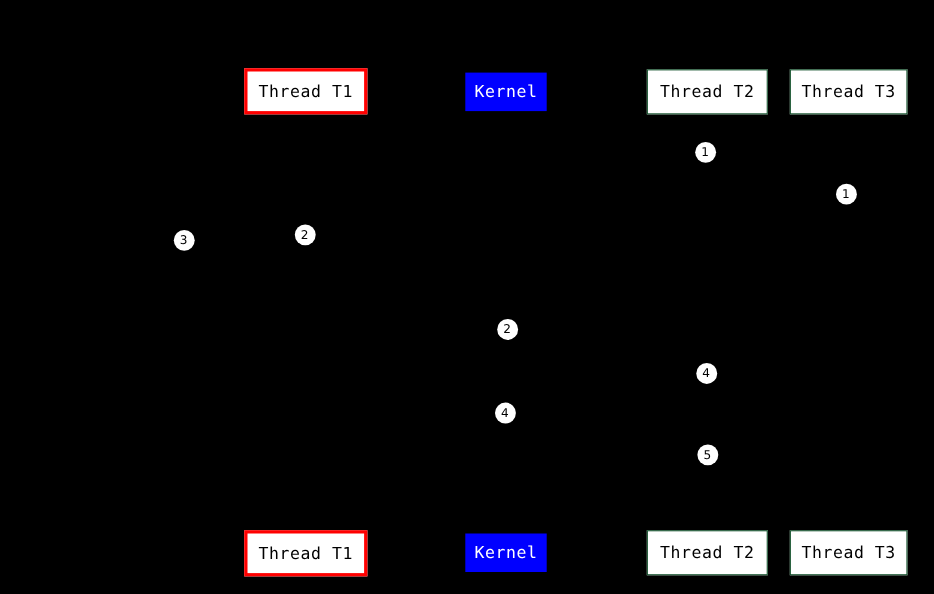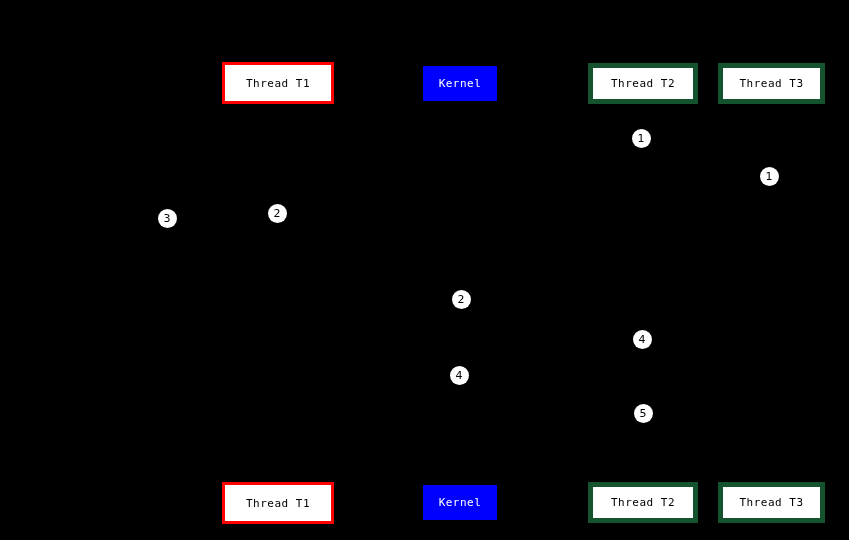--- a/index.html
+++ b/index.html
@@ -20,30 +20,30 @@
   
   .participant {
     position: absolute;
     box-sizing: border-box;
     display: flex;
     align-items: center;
     justify-content: center;
     background: #ffffff;
     color: #000000;
     font-family: "DejaVu Sans Mono", "Liberation Mono", monospace;
-    font-size: 11px;
+    font-size: 15px;
     letter-spacing: 0.5px;
     white-space: nowrap;
     line-height: 1;
   }
   .participant.red {
     border: 3px solid #ff0000;
   }
   .participant.blue {
-    border: 5px solid #14532d;
+    border: 1px solid #14532d;
   }
   .participant.filled {
     background: #0000ff;
     color: #ffffff;
     border: 0;
     align-items: center;
   }
 
   
   .lifeline {

